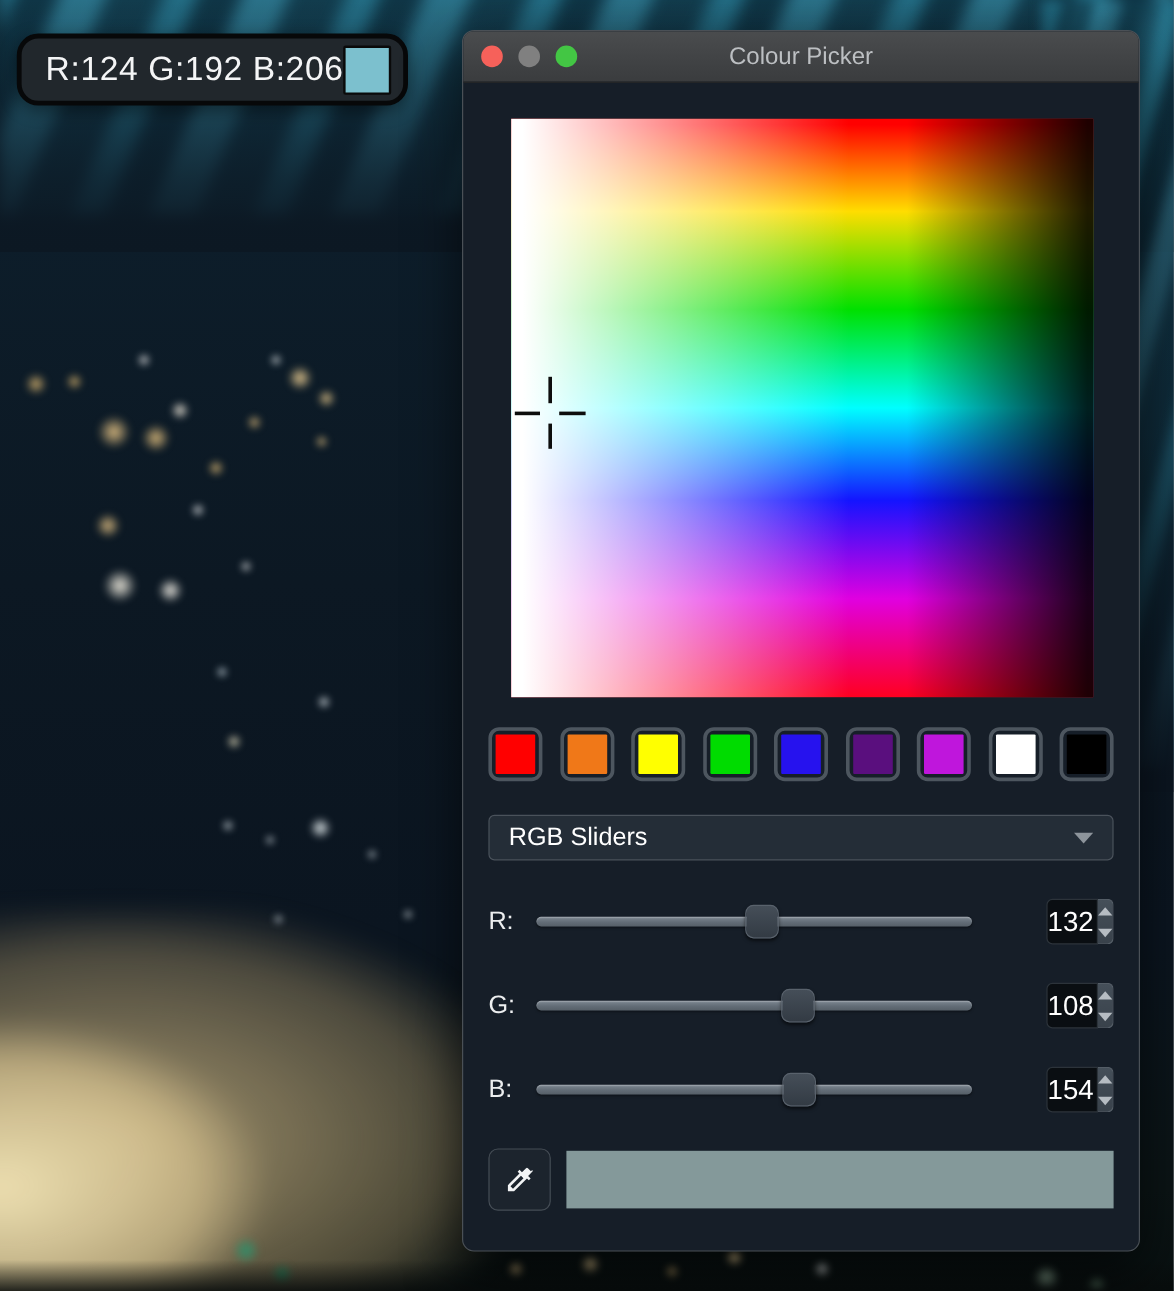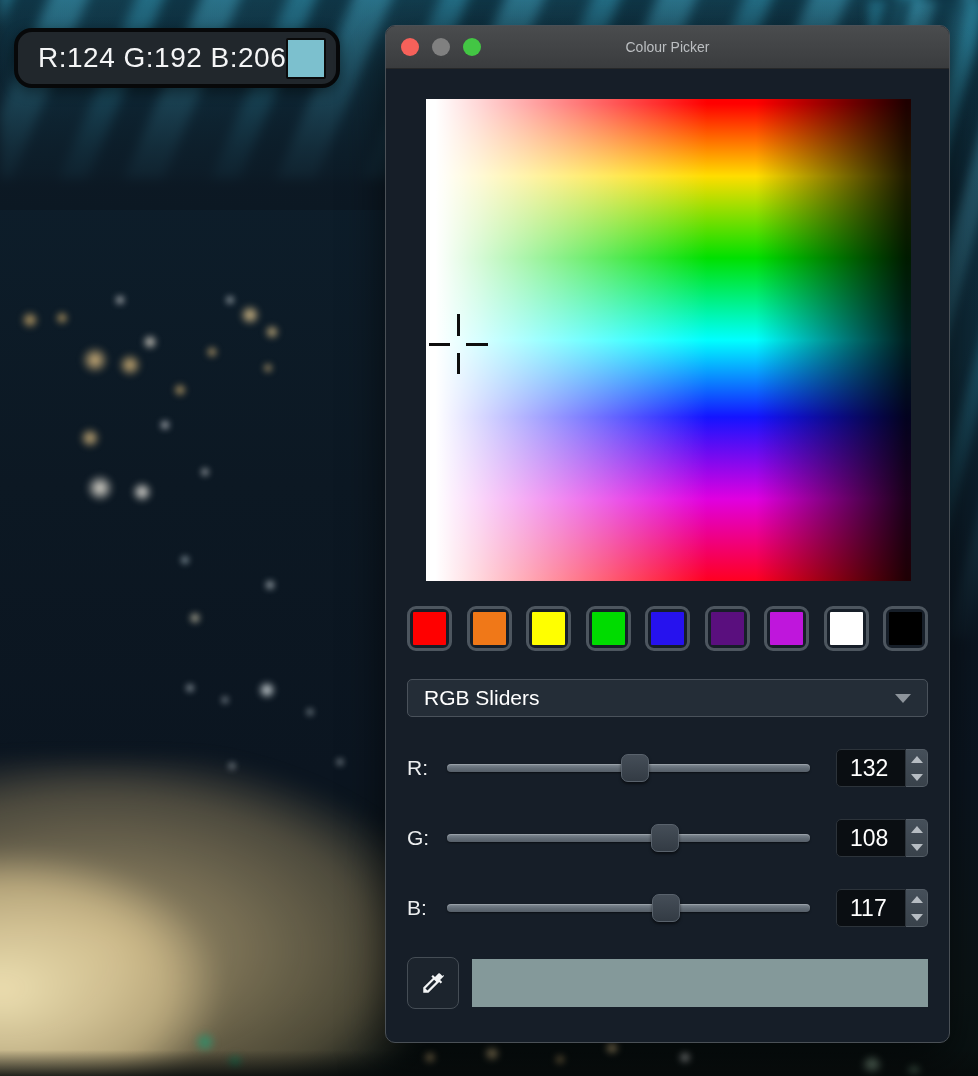--- a/index.html
+++ b/index.html
@@ -110,21 +110,21 @@
   .titlebar {
     position:relative; height:43px;
     background:linear-gradient(180deg,#4a4c4e,#3a3c3e);
     border-bottom:1px solid #272829;
     display:flex; align-items:center;
   }
   .traffic { display:flex; gap:13px; padding-left:15px; }
   .tl { width:18px; height:18px; border-radius:50%; display:inline-block; }
   .win-title {
     position:absolute; left:0; right:0; text-align:center;
-    color:#bcbfc2; font-size:14px;
+    color:#bcbfc2; font-size:20px;
   }
   .win-body { padding:30px 21px 0; height:calc(100% - 43px); }
 
   
   .picker-area {
     position:relative; margin:0 19px; width:485px; height:482px;
     background:
       linear-gradient(to right, rgba(0,0,0,0) 68%, rgba(0,0,0,.88) 99%),
       linear-gradient(to right, #ffffff 2%, rgba(255,255,255,0) 58%),
       linear-gradient(to bottom, #ff0000 1%, #ffdd00 16%, #00e000 33%, #00ffff 50%, #1414ff 66%, #e000e0 83%, #ff0020 100%);
@@ -176,21 +176,21 @@
     transform:translateX(-50%);
     background:linear-gradient(180deg,#454e58,#333b44);
     border:1px solid #59626c; border-radius:7px;
     box-shadow:0 2px 3px rgba(0,0,0,.55);
   }
   .spinbox { display:flex; width:92px; height:38px; }
   .spin-value {
     width:70px; background:#0a0e12; border:1px solid #2c333a;
     border-radius:5px 0 0 5px;
     color:#ffffff; font-size:23px;
-    display:flex; align-items:center; padding-left:13px;
+    display:flex; align-items:center; margin-left:36px;
   }
   .spin-arrows {
     width:22px; display:flex; flex-direction:column;
     background:linear-gradient(180deg,#454f59,#39424b);
     border:1px solid #545d66; border-left:none; border-radius:0 5px 5px 0;
   }
   .spin-up,.spin-down { flex:1; display:flex; align-items:center; justify-content:center; cursor:pointer; }
   .tri-up { width:0; height:0; border-left:6px solid transparent; border-right:6px solid transparent; border-bottom:7px solid #b6bcc2; }
   .tri-down { width:0; height:0; border-left:6px solid transparent; border-right:6px solid transparent; border-top:7px solid #b6bcc2; }
 
@@ -315,21 +315,21 @@
       </div>
     </div>
 
     <div class="slider-row">
       <span class="ch-label">B:</span>
       <div class="track-wrap">
         <div class="track"></div>
         <div class="handle" style="left: 60.3922%;"></div>
       </div>
       <div class="spinbox">
-        <div class="spin-value">117</div>
+        <div class="spin-value">154</div>
         <div class="spin-arrows">
           <div class="spin-up">
               <span class="tri-up"></span>
             </div>
           <div class="spin-down">
               <span class="tri-down"></span>
             </div>
         </div>
       </div>
     </div>

